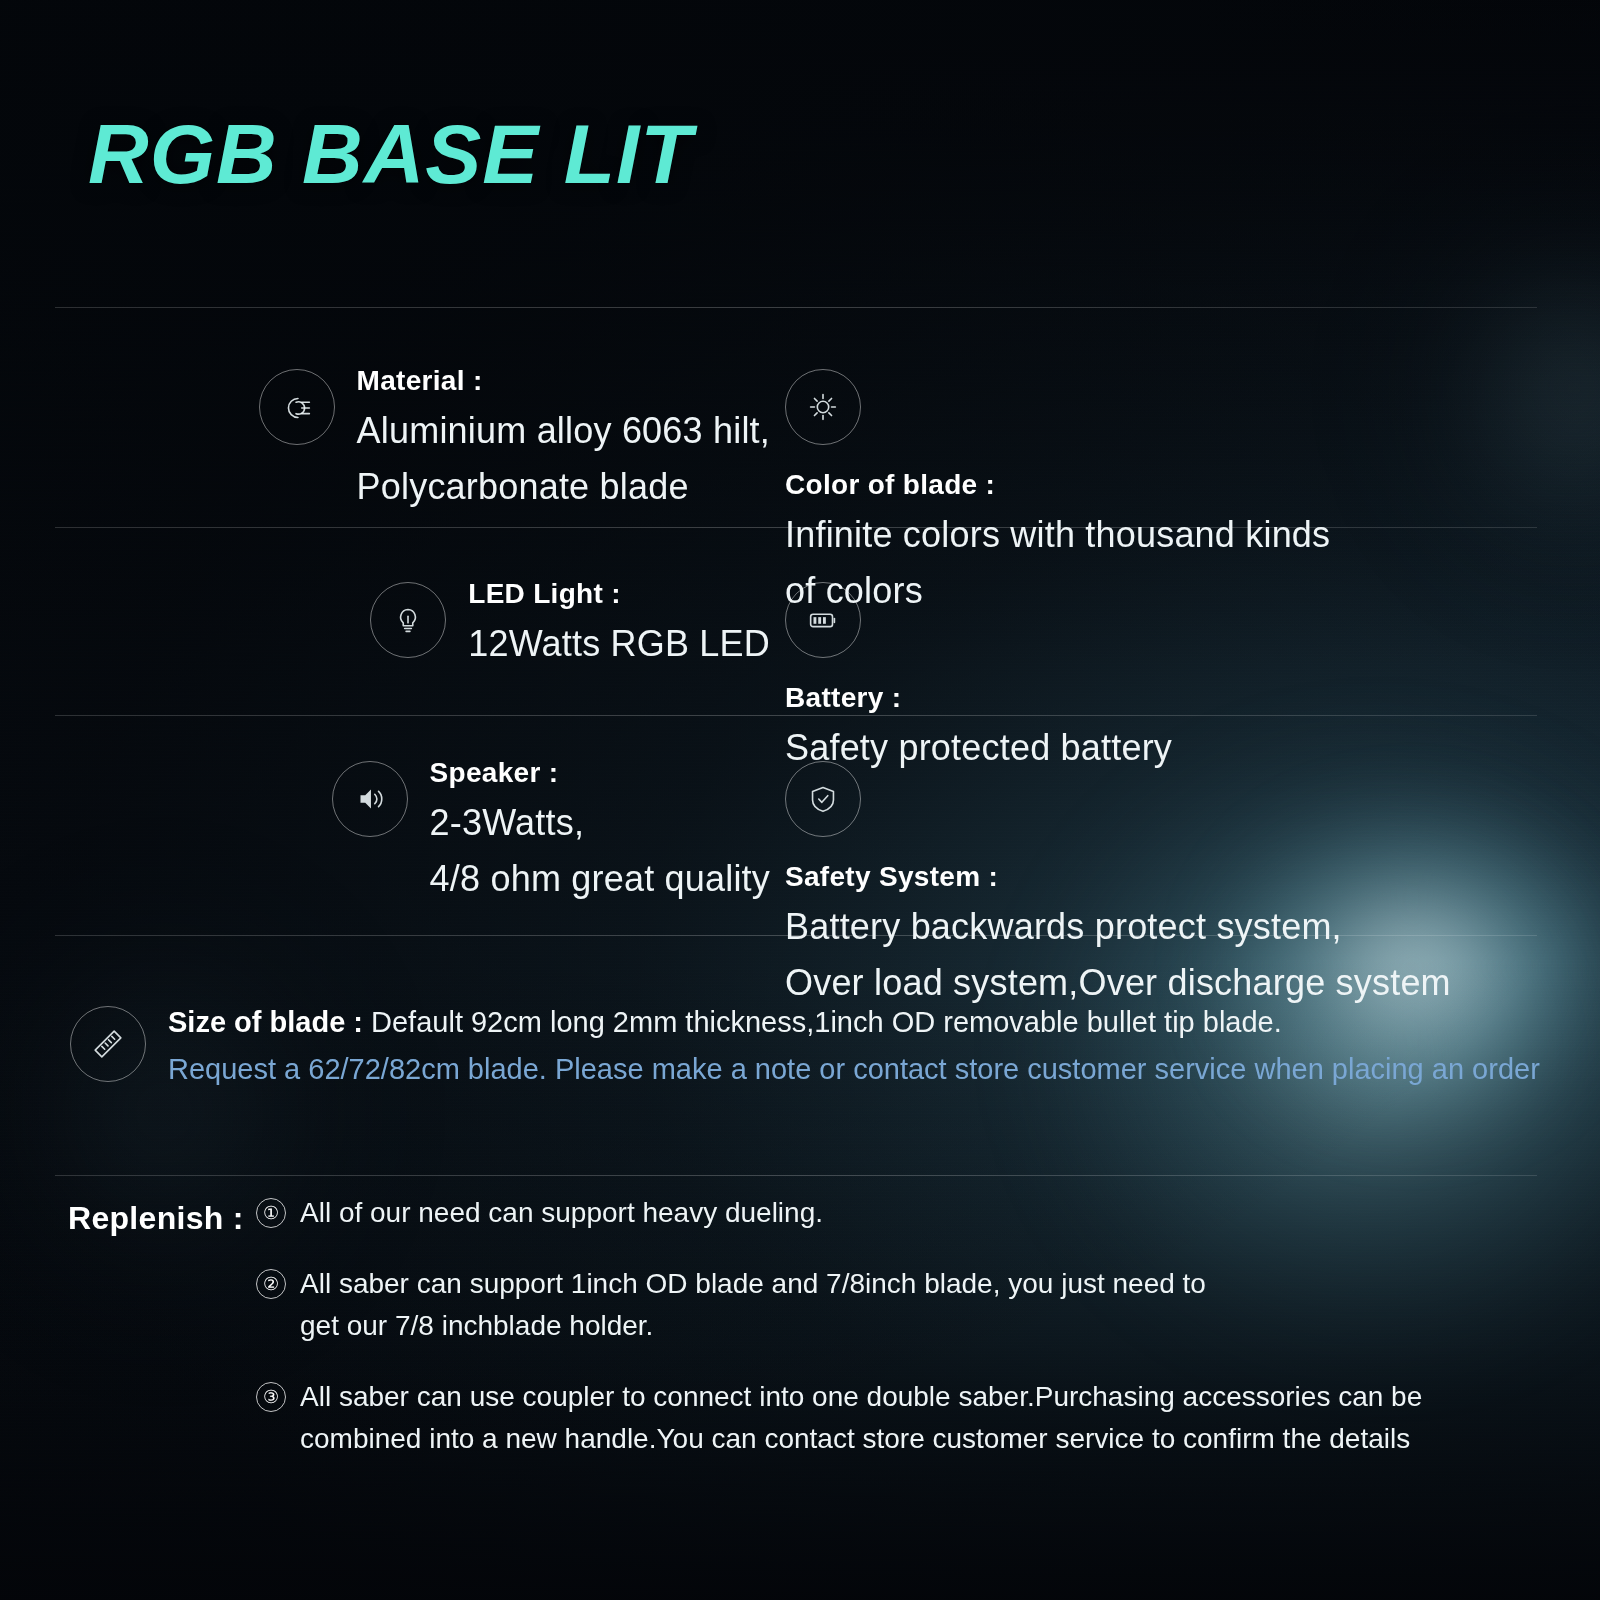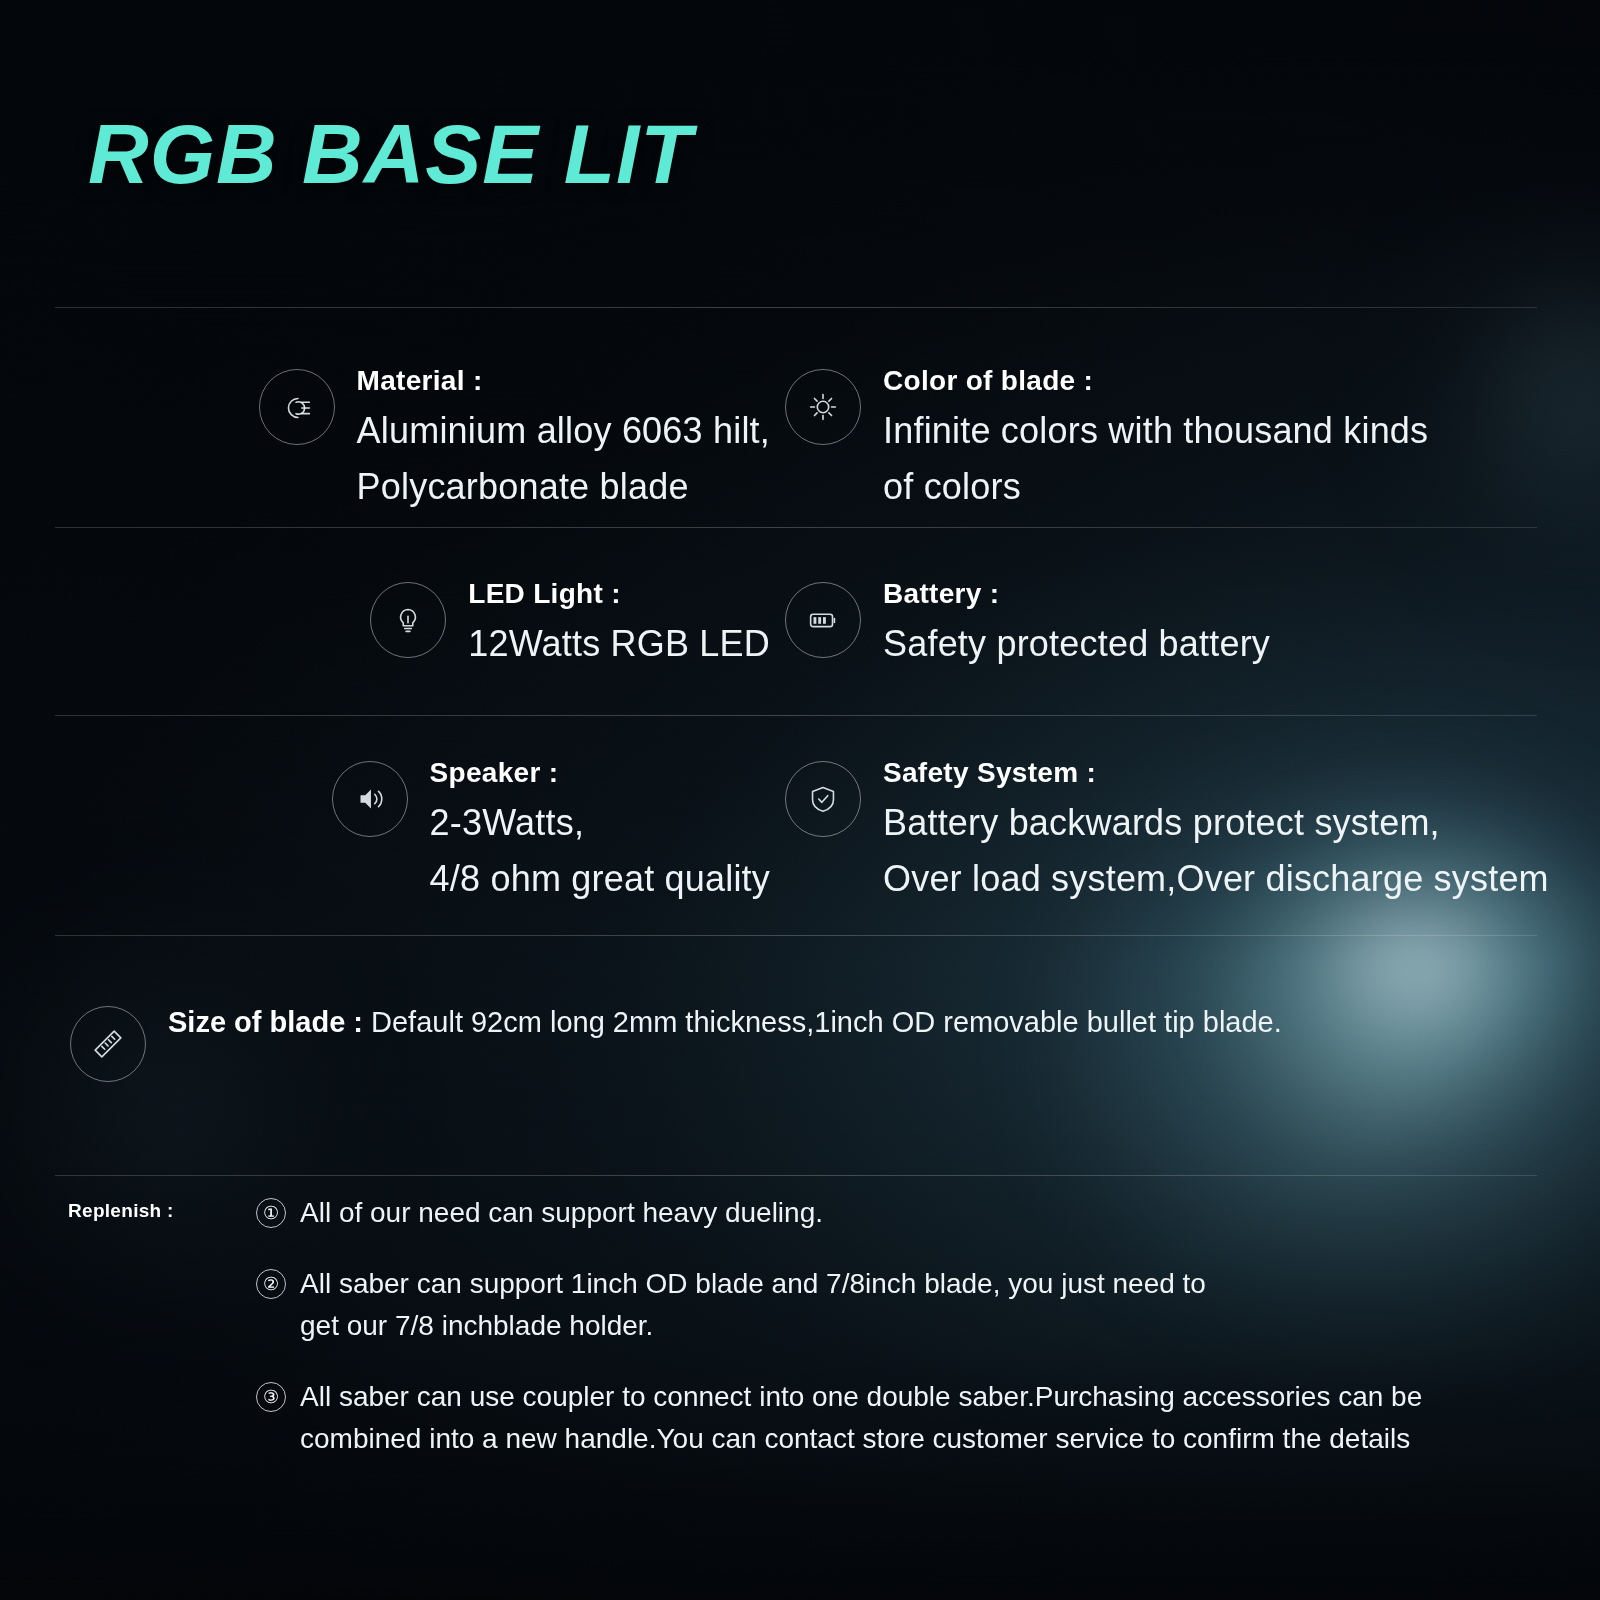--- a/index.html
+++ b/index.html
@@ -118,21 +118,21 @@
     top: 0;
     width: 1600px;
   }
   .spec {
     position: absolute;
     display: flex;
     align-items: flex-start;
     gap: 22px;
   }
   .spec.col-left { left: 70px; width: 700px; justify-content: flex-end; }
-  .spec.col-right { left: 785px; width: 780px; }
+  .spec.col-right { left: 785px; width: 780px; flex-direction: column; }
   .spec.row-1 { top: 363px; }
   .spec.row-2 { top: 576px; }
   .spec.row-3 { top: 755px; }
 
   .icon-circle {
     flex: 0 0 auto;
     width: 76px;
     height: 76px;
     border-radius: 50%;
     border: 1.6px solid rgba(255,255,255,0.42);
@@ -208,21 +208,21 @@
   .replenish {
     position: absolute;
     left: 68px;
     top: 1192px;
     width: 1500px;
   }
   .rep-head {
     position: absolute;
     left: 0;
     top: 8px;
-    font-size: 19px;
+    font-size: 32px;
     font-weight: bold;
     color: #ffffff;
     letter-spacing: 0.3px;
   }
   .rep-list {
     margin-left: 188px;
   }
   .rep-item {
     display: flex;
     align-items: flex-start;
@@ -378,20 +378,22 @@
           <path d="M26.5 6.5 L33.5 13.5 L13.5 33.5 L6.5 26.5 Z"></path>
           <path d="M24 12 L27 15"></path>
           <path d="M20.5 15.5 L23.5 18.5"></path>
           <path d="M17 19 L20 22"></path>
           <path d="M13.5 22.5 L16.5 25.5"></path>
         </svg>
       </div>
       <div class="size-body">
         <span class="strong">Size of blade :</span>
         <span>Default 92cm long 2mm thickness,1inch OD removable bullet tip blade.</span>
+        <span class="size-note">Request a 62/72/82cm blade. Please make a note or contact store customer
+ service when placing an order</span>
       </div>
     </div>
 
     <div class="replenish">
       <div class="rep-head">Replenish :</div>
       <div class="rep-list">
         <div class="rep-item">
           <div class="rep-num">①</div>
           <div class="rep-text">All of our need can support heavy dueling.</div>
         </div>

